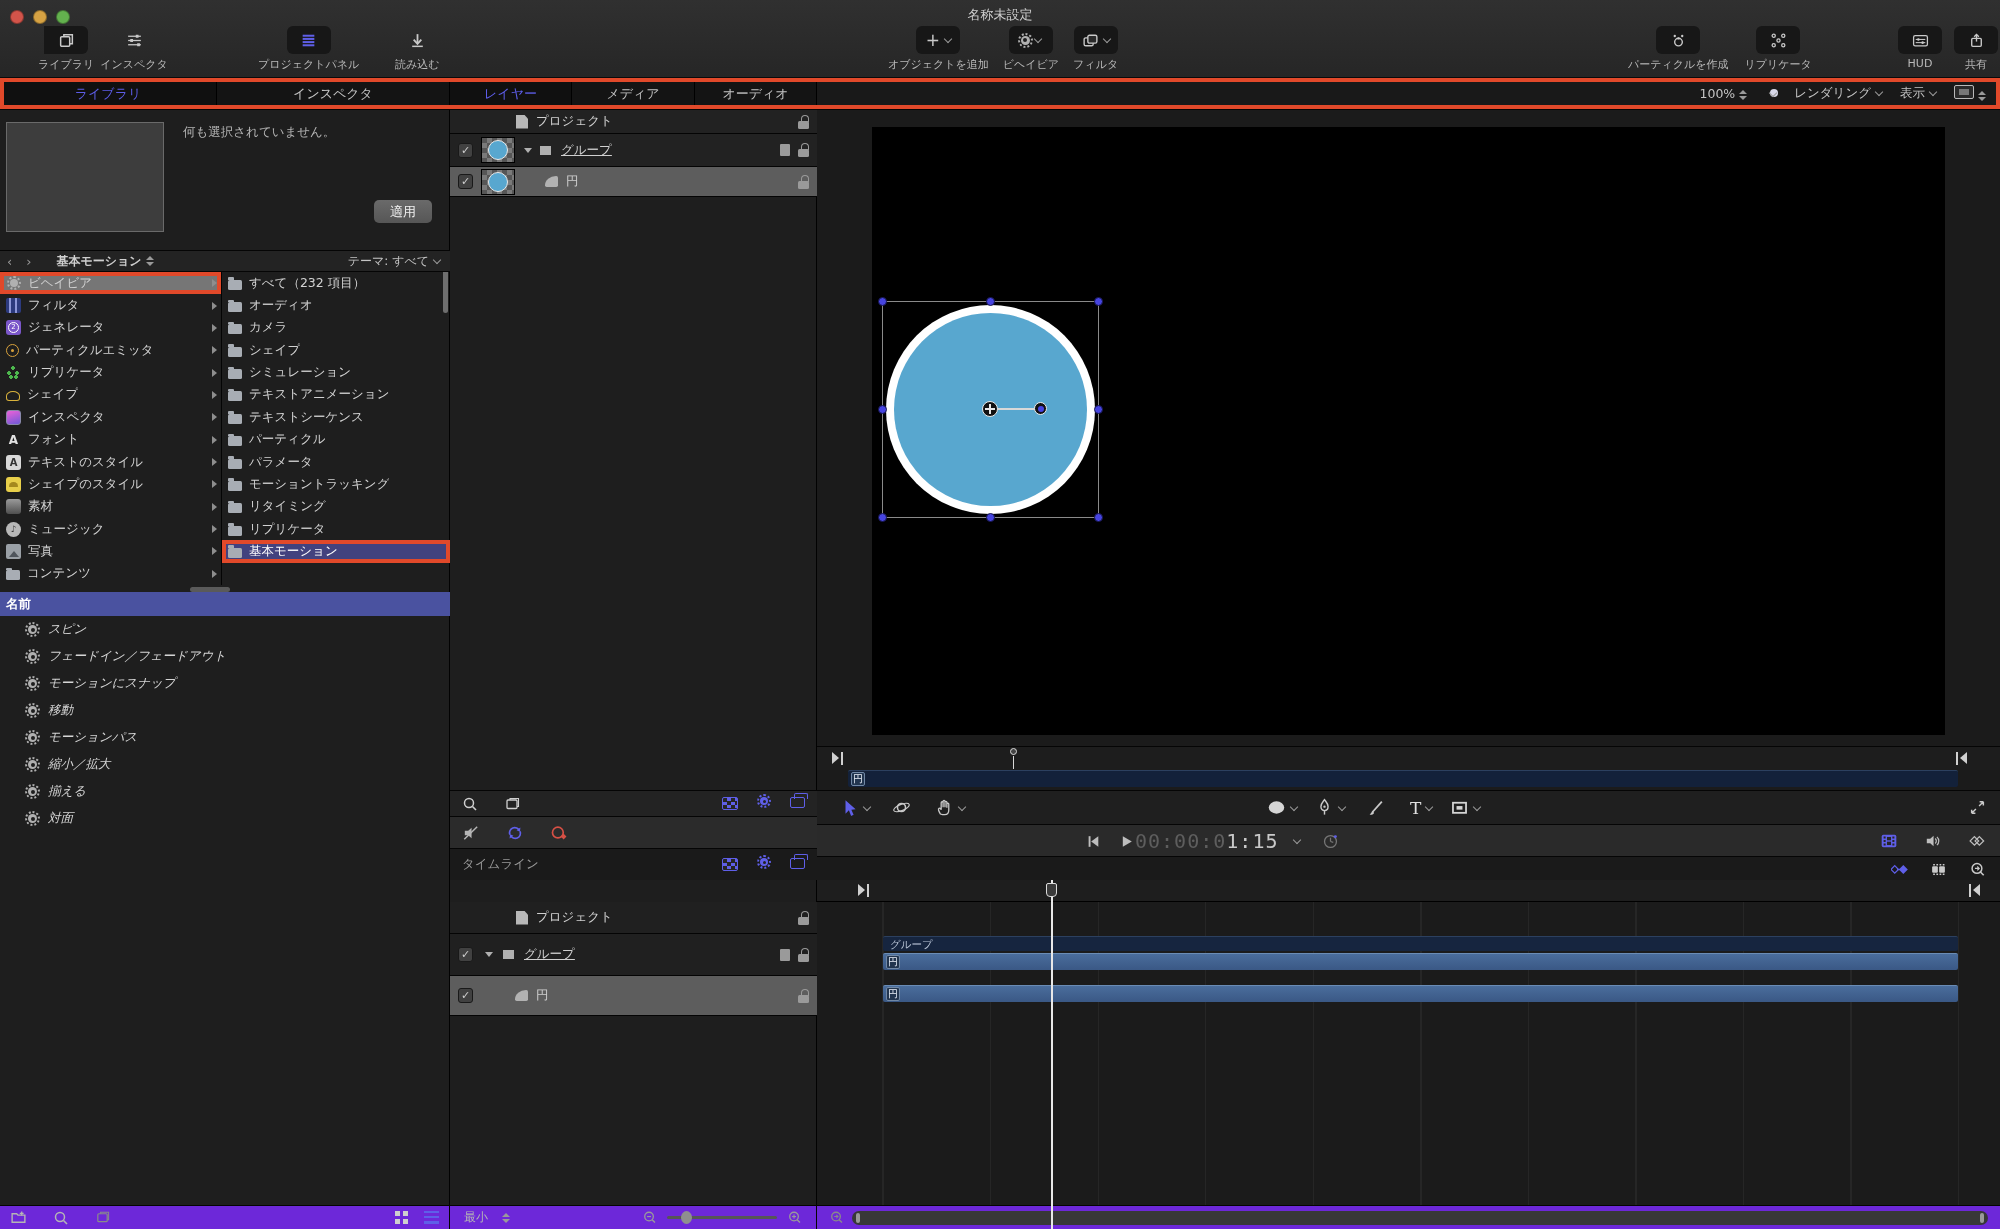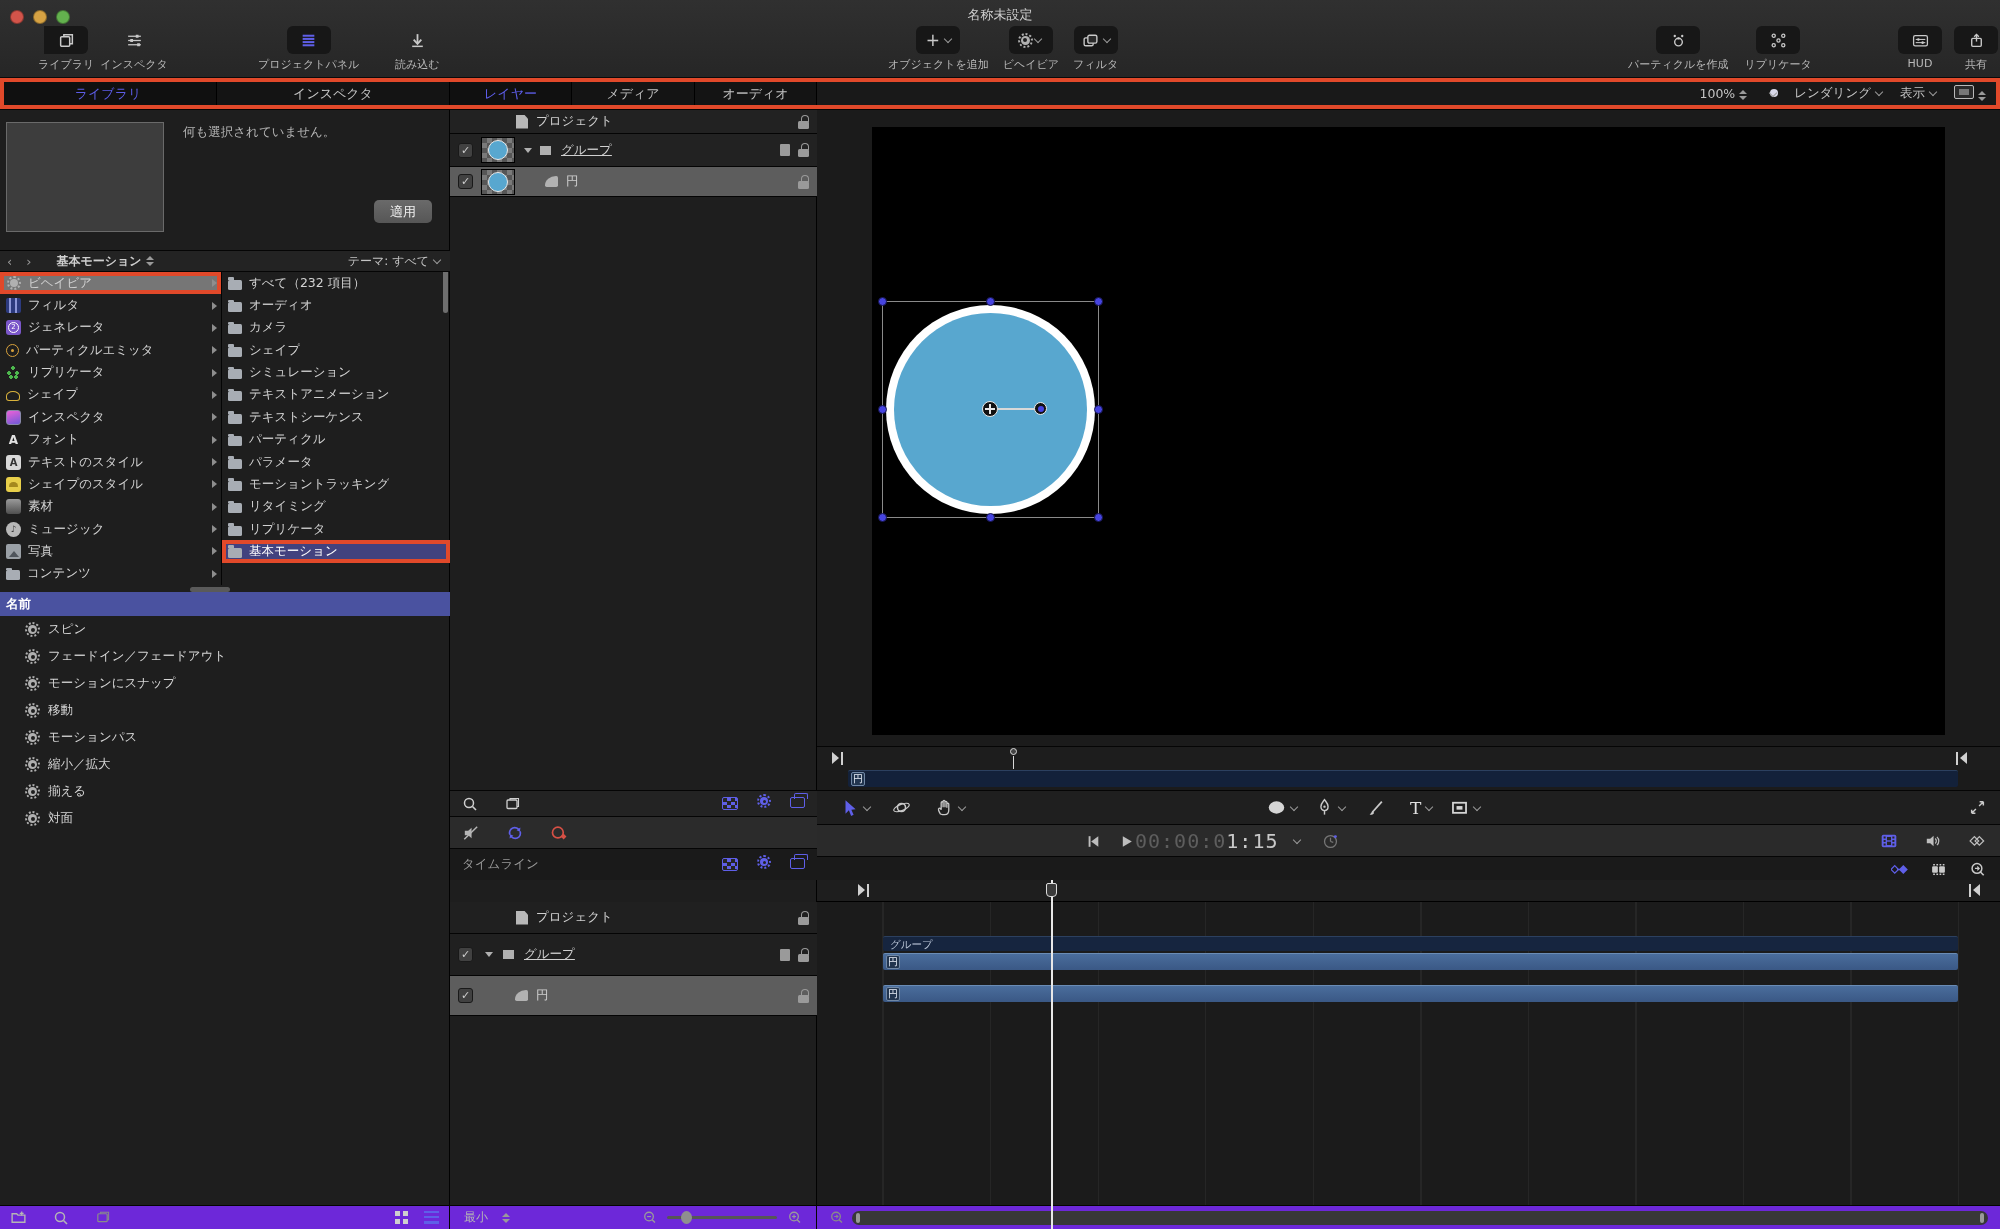--- a/index.html
+++ b/index.html
@@ -60,21 +60,21 @@
   .colL{width:222px;border-right:1px solid #040404;}
   .colR{width:228px;}
   .cat-row,.sub-row{height:22.36px;display:flex;align-items:center;padding:0 4px 0 6px;font-size:12.5px;color:#d2d2d2;position:relative;}
   .cat-row.selected{background:#767676;}
   .sub-row.selected{background:#42427e;color:#fff;}
   .cat-row .lbl,.sub-row .lbl{margin-left:7px;white-space:nowrap;overflow:hidden;}
   .cat-row .tri-r{margin-left:auto;}
   .annotated::after{content:"";position:absolute;inset:0;border:4px solid #e1492a;pointer-events:none;z-index:5;}
   .grip{position:absolute;left:190px;top:477px;width:40px;height:5px;background:#5a5a5a;border-radius:3px;}
   .namehdr{position:absolute;left:0;top:482px;width:450px;height:24px;background:#4a52a0;color:#fff;font-size:12.5px;font-weight:bold;display:flex;align-items:center;padding-left:6px;}
-  .bhvlist{position:absolute;left:0;top:506px;width:388px;}
+  .bhvlist{position:absolute;left:0;top:506px;width:388px;font-style:italic;}
   .bhv-row{height:27px;display:flex;align-items:center;padding-left:28px;font-size:12.5px;color:#d5d5d5;}
   .bhv-row .lbl{margin-left:11px;}
 
   
   .cic{width:15px;height:15px;flex:none;display:inline-flex;align-items:center;justify-content:center;position:relative;border-radius:3px;font-size:9px;}
   .gearshape{width:9px;height:9px;border-radius:50%;background:#b0b0b0;outline:2px dotted #b0b0b0;outline-offset:1px;position:relative;}
   .gearshape::after{content:"";position:absolute;inset:2.5px;border-radius:50%;background:#1e1e1e;}
   .ic-behaviors{background:none;} .ic-behaviors::before{content:"";width:8px;height:8px;border-radius:50%;background:#b0b0b0;outline:2px dotted #b0b0b0;outline-offset:1px;}
   .ic-filters{border-radius:2px;background:linear-gradient(90deg,#2c3a7e 0 3px,#8c96d8 3px 5px,#2c3a7e 5px 9px,#8c96d8 9px 11px,#2c3a7e 11px 15px);}
   .ic-generators{background:#7b57c9;} .ic-generators::after{content:"2";color:#fff;border:1px solid #fff;border-radius:50%;width:9px;height:9px;line-height:8px;text-align:center;font-size:7px;}

